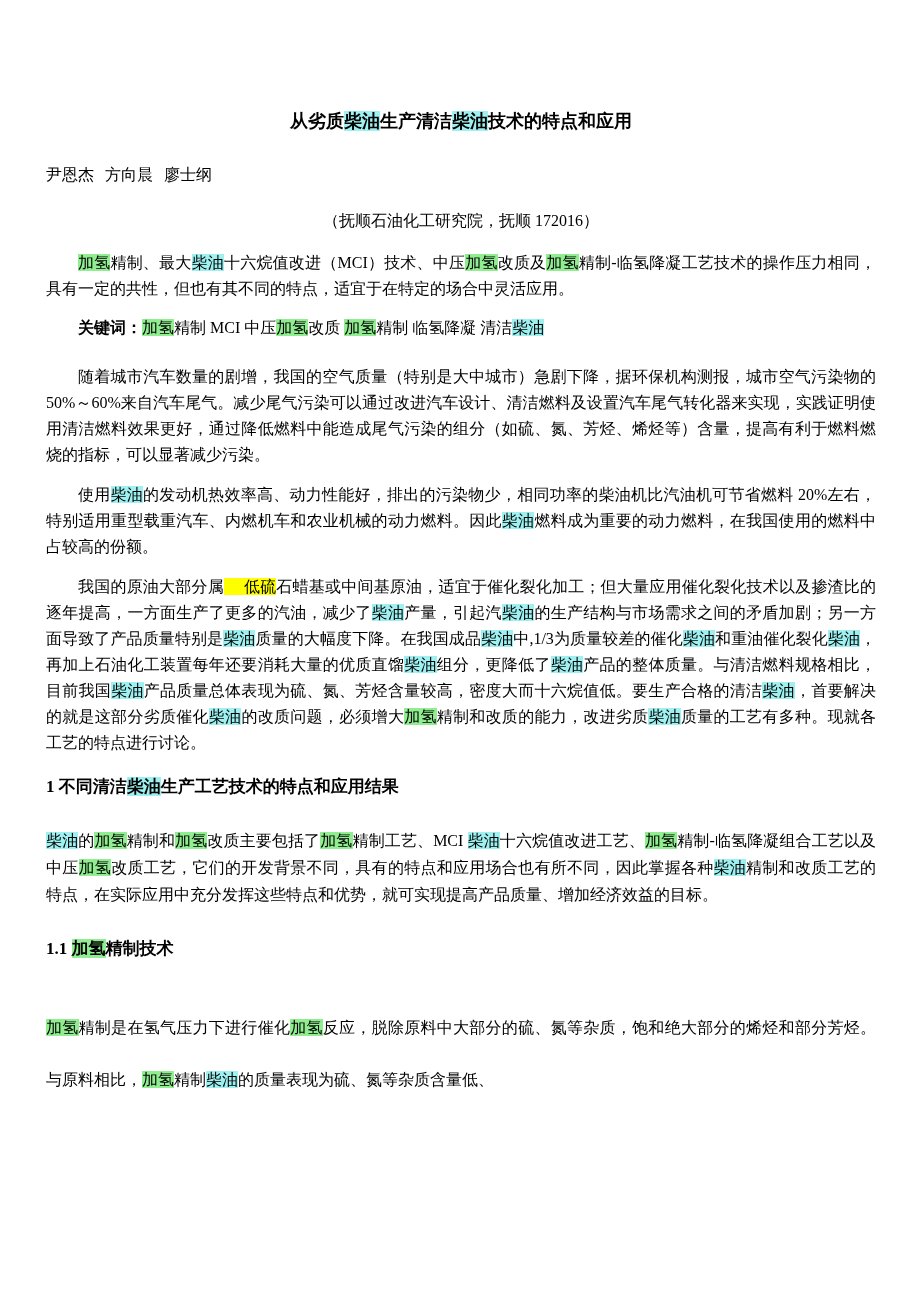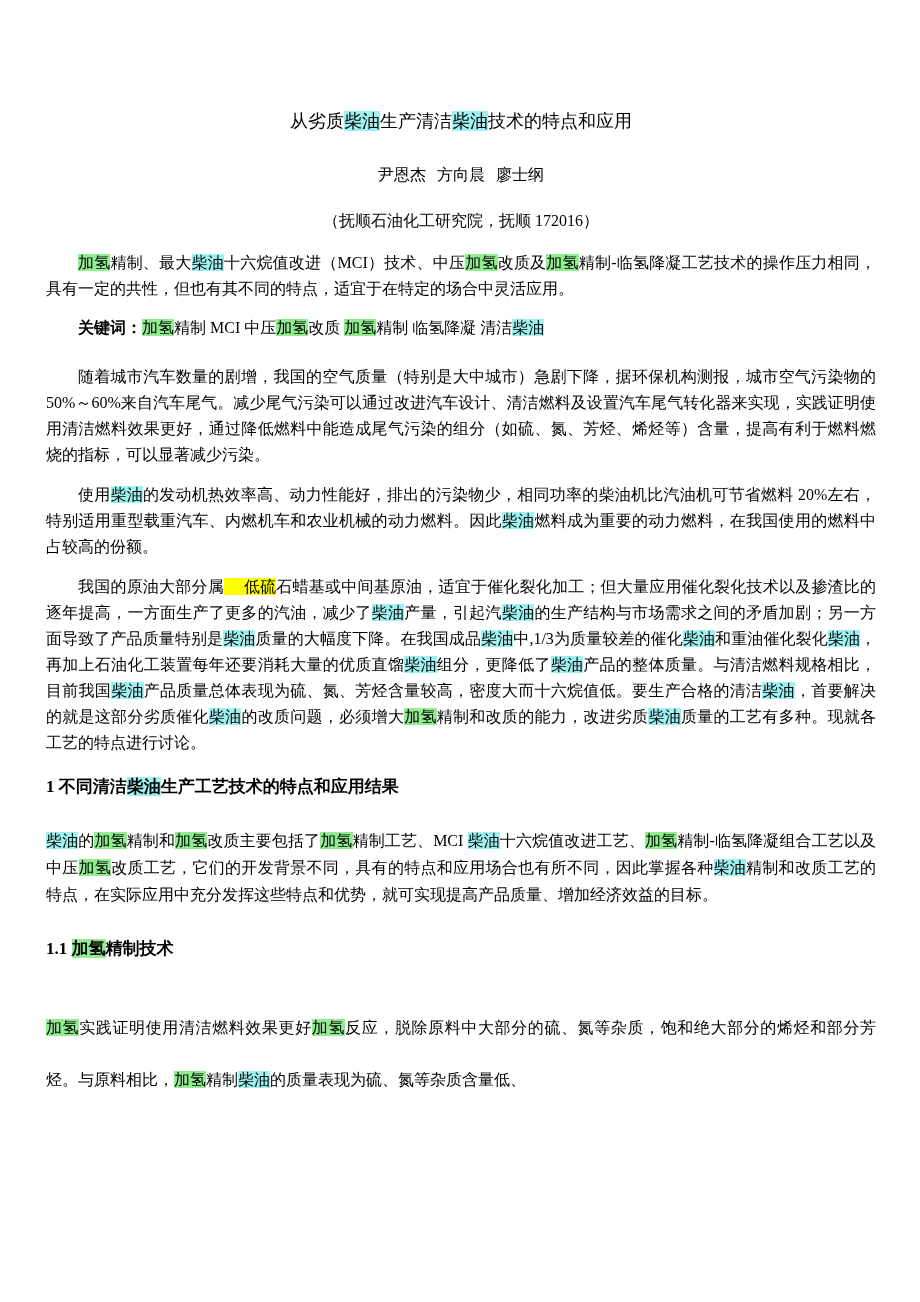--- a/index.html
+++ b/index.html
@@ -15,27 +15,26 @@
     background: #ffffff;
     color: #000000;
     font-family: "Liberation Serif", "DejaVu Serif", serif;
     overflow: hidden;
     box-sizing: border-box;
     padding: 108px 44px 40px 46px;
   }
   .block { margin: 0; }
   .title {
     text-align: center;
-    font-weight: normal;
+    font-weight: bold;
     font-size: 18px;
     line-height: 26px;
     margin-bottom: 28px;
   }
   .authors {
-    text-align: center;
     font-size: 16px;
     line-height: 26px;
     margin-bottom: 20px;
     word-spacing: 7px;
   }
   .affiliation {
     text-align: center;
     font-size: 16px;
     line-height: 26px;
     margin-bottom: 16px;
@@ -92,14 +91,14 @@
     <div class="block authors"><span>尹恩杰 方向晨 廖士纲</span></div>
     <div class="block affiliation"><span>（抚顺石油化工研究院，抚顺 172016）</span></div>
     <div class="block para para-b1"><span class="hl-green">加氢</span><span>精制、最大</span><span class="hl-cyan">柴油</span><span>十六烷值改进（MCI）技术、中压</span><span class="hl-green">加氢</span><span>改质及</span><span class="hl-green">加氢</span><span>精制-临氢降凝工艺技术的操作压力相同，具有一定的共性，但也有其不同的特点，适宜于在特定的场合中灵活应用。</span></div>
     <div class="block keywords"><span class="bold">关键词：</span><span class="hl-green">加氢</span><span>精制 MCI 中压</span><span class="hl-green">加氢</span><span>改质 </span><span class="hl-green">加氢</span><span>精制 临氢降凝 清洁</span><span class="hl-cyan">柴油</span></div>
     <div class="block para para-b2"><span>随着城市汽车数量的剧增，我国的空气质量（特别是大中城市）急剧下降，据环保机构测报，城市空气污染物的 50%～60%来自汽车尾气。减少尾气污染可以通过改进汽车设计、清洁燃料及设置汽车尾气转化器来实现，实践证明使用清洁燃料效果更好，通过降低燃料中能造成尾气污染的组分（如硫、氮、芳烃、烯烃等）含量，提高有利于燃料燃烧的指标，可以显著减少污染。</span></div>
     <div class="block para para-b2"><span>使用</span><span class="hl-cyan">柴油</span><span>的发动机热效率高、动力性能好，排出的污染物少，相同功率的柴油机比汽油机可节省燃料 20%左右，特别适用重型载重汽车、内燃机车和农业机械的动力燃料。因此</span><span class="hl-cyan">柴油</span><span>燃料成为重要的动力燃料，在我国使用的燃料中占较高的份额。</span></div>
     <div class="block para para-b0"><span>我国的原油大部分属</span><span class="hl-yellow">低硫</span><span>石蜡基或中间基原油，适宜于催化裂化加工；但大量应用催化裂化技术以及掺渣比的逐年提高，一方面生产了更多的汽油，减少了</span><span class="hl-cyan">柴油</span><span>产量，引起汽</span><span class="hl-cyan">柴油</span><span>的生产结构与市场需求之间的矛盾加剧；另一方面导致了产品质量特别是</span><span class="hl-cyan">柴油</span><span>质量的大幅度下降。在我国成品</span><span class="hl-cyan">柴油</span><span>中,1/3为质量较差的催化</span><span class="hl-cyan">柴油</span><span>和重油催化裂化</span><span class="hl-cyan">柴油</span><span>，再加上石油化工装置每年还要消耗大量的优质直馏</span><span class="hl-cyan">柴油</span><span>组分，更降低了</span><span class="hl-cyan">柴油</span><span>产品的整体质量。与清洁燃料规格相比，目前我国</span><span class="hl-cyan">柴油</span><span>产品质量总体表现为硫、氮、芳烃含量较高，密度大而十六烷值低。要生产合格的清洁</span><span class="hl-cyan">柴油</span><span>，首要解决的就是这部分劣质催化</span><span class="hl-cyan">柴油</span><span>的改质问题，必须增大</span><span class="hl-green">加氢</span><span>精制和改质的能力，改进劣质</span><span class="hl-cyan">柴油</span><span>质量的工艺有多种。现就各工艺的特点进行讨论。</span></div>
     <div class="block h1"><span>1 不同清洁</span><span class="hl-cyan">柴油</span><span>生产工艺技术的特点和应用结果</span></div>
     <div class="block para para-noindent para-b0"><span class="hl-cyan">柴油</span><span>的</span><span class="hl-green">加氢</span><span>精制和</span><span class="hl-green">加氢</span><span>改质主要包括了</span><span class="hl-green">加氢</span><span>精制工艺、MCI </span><span class="hl-cyan">柴油</span><span>十六烷值改进工艺、</span><span class="hl-green">加氢</span><span>精制-临氢降凝组合工艺以及中压</span><span class="hl-green">加氢</span><span>改质工艺，它们的开发背景不同，具有的特点和应用场合也有所不同，因此掌握各种</span><span class="hl-cyan">柴油</span><span>精制和改质工艺的特点，在实际应用中充分发挥这些特点和优势，就可实现提高产品质量、增加经济效益的目标。</span></div>
     <div class="block h2"><span>1.1 </span><span class="hl-green">加氢</span><span>精制技术</span></div>
-    <div class="block para para-wide"><span class="hl-green">加氢</span><span>实践证明使用清洁燃料效果更好</span><span class="hl-green">加氢</span><span>反应，脱除原料中大部分的硫、氮等杂质，饱和绝大部分的烯烃和部分芳烃。与原料相比，</span><span class="hl-green">加氢</span><span>精制</span><span class="hl-cyan">柴油</span><span>的质量表现为硫、氮等杂质含量低、</span></div>
+    <div class="block para para-wide"><span class="hl-green">加氢</span><span>精制是在氢气压力下进行催化</span><span class="hl-green">加氢</span><span>反应，脱除原料中大部分的硫、氮等杂质，饱和绝大部分的烯烃和部分芳烃。与原料相比，</span><span class="hl-green">加氢</span><span>精制</span><span class="hl-cyan">柴油</span><span>的质量表现为硫、氮等杂质含量低、</span></div>
   </div>
 
 </body></html>

